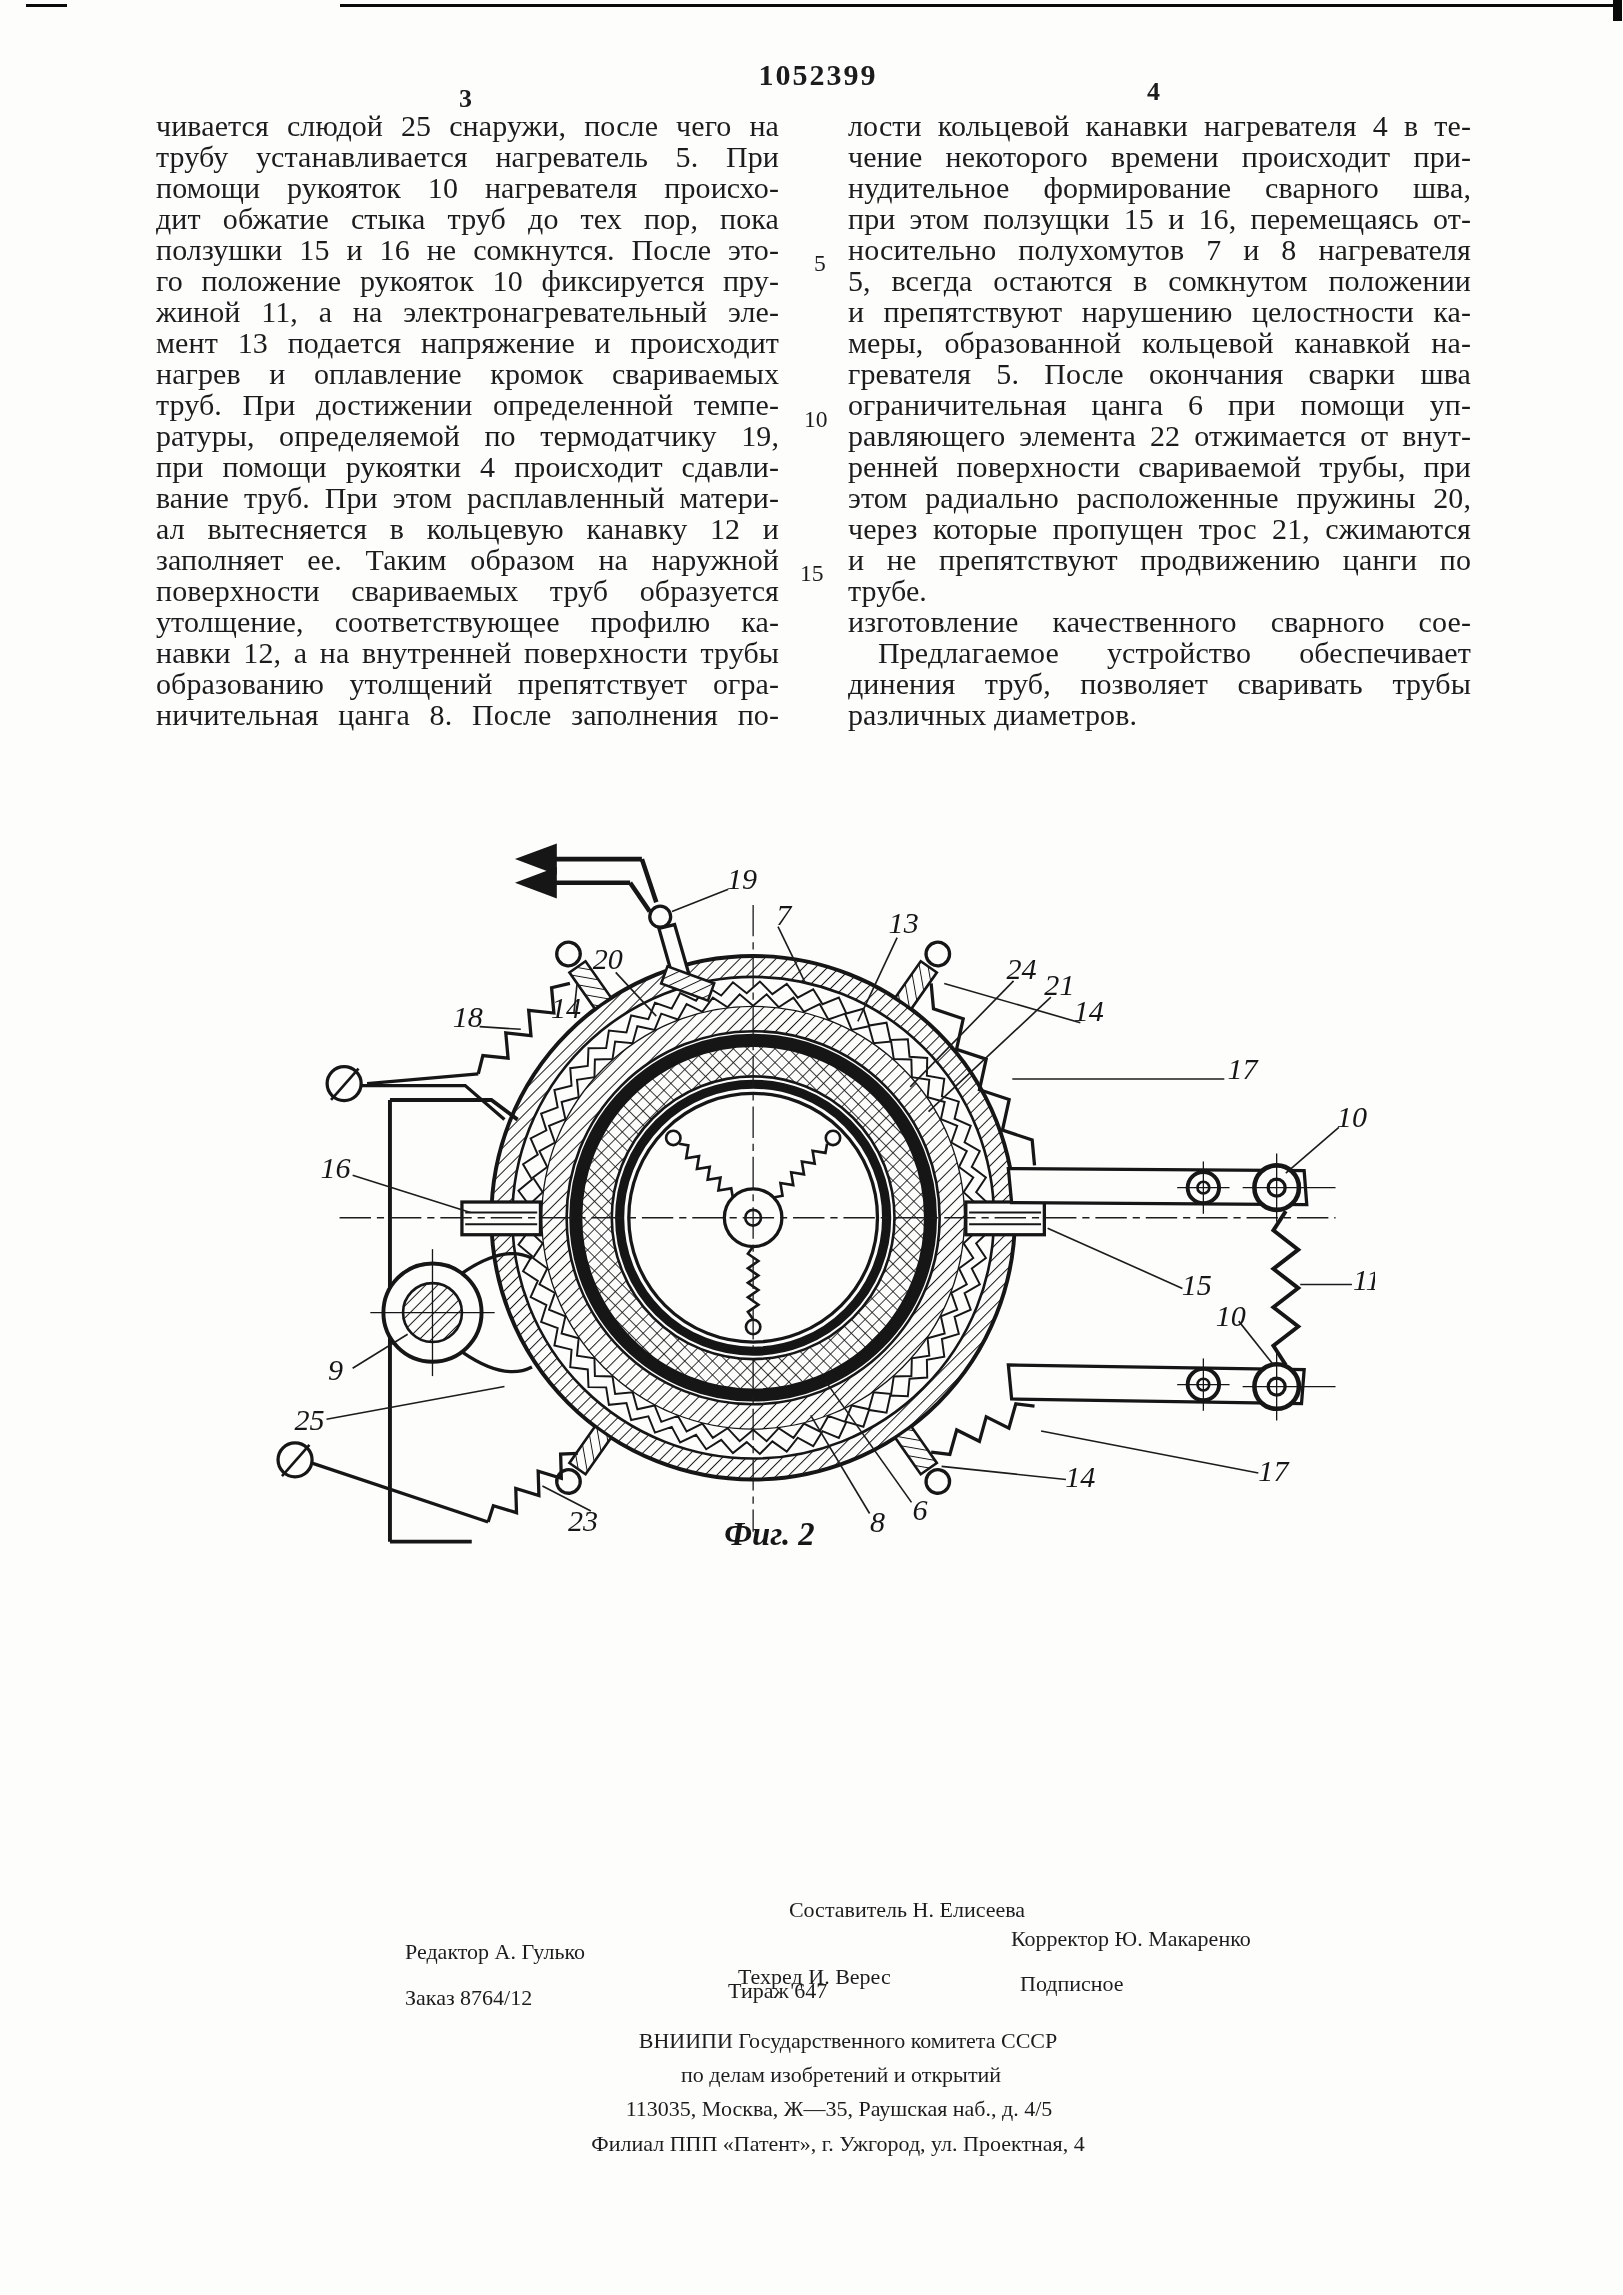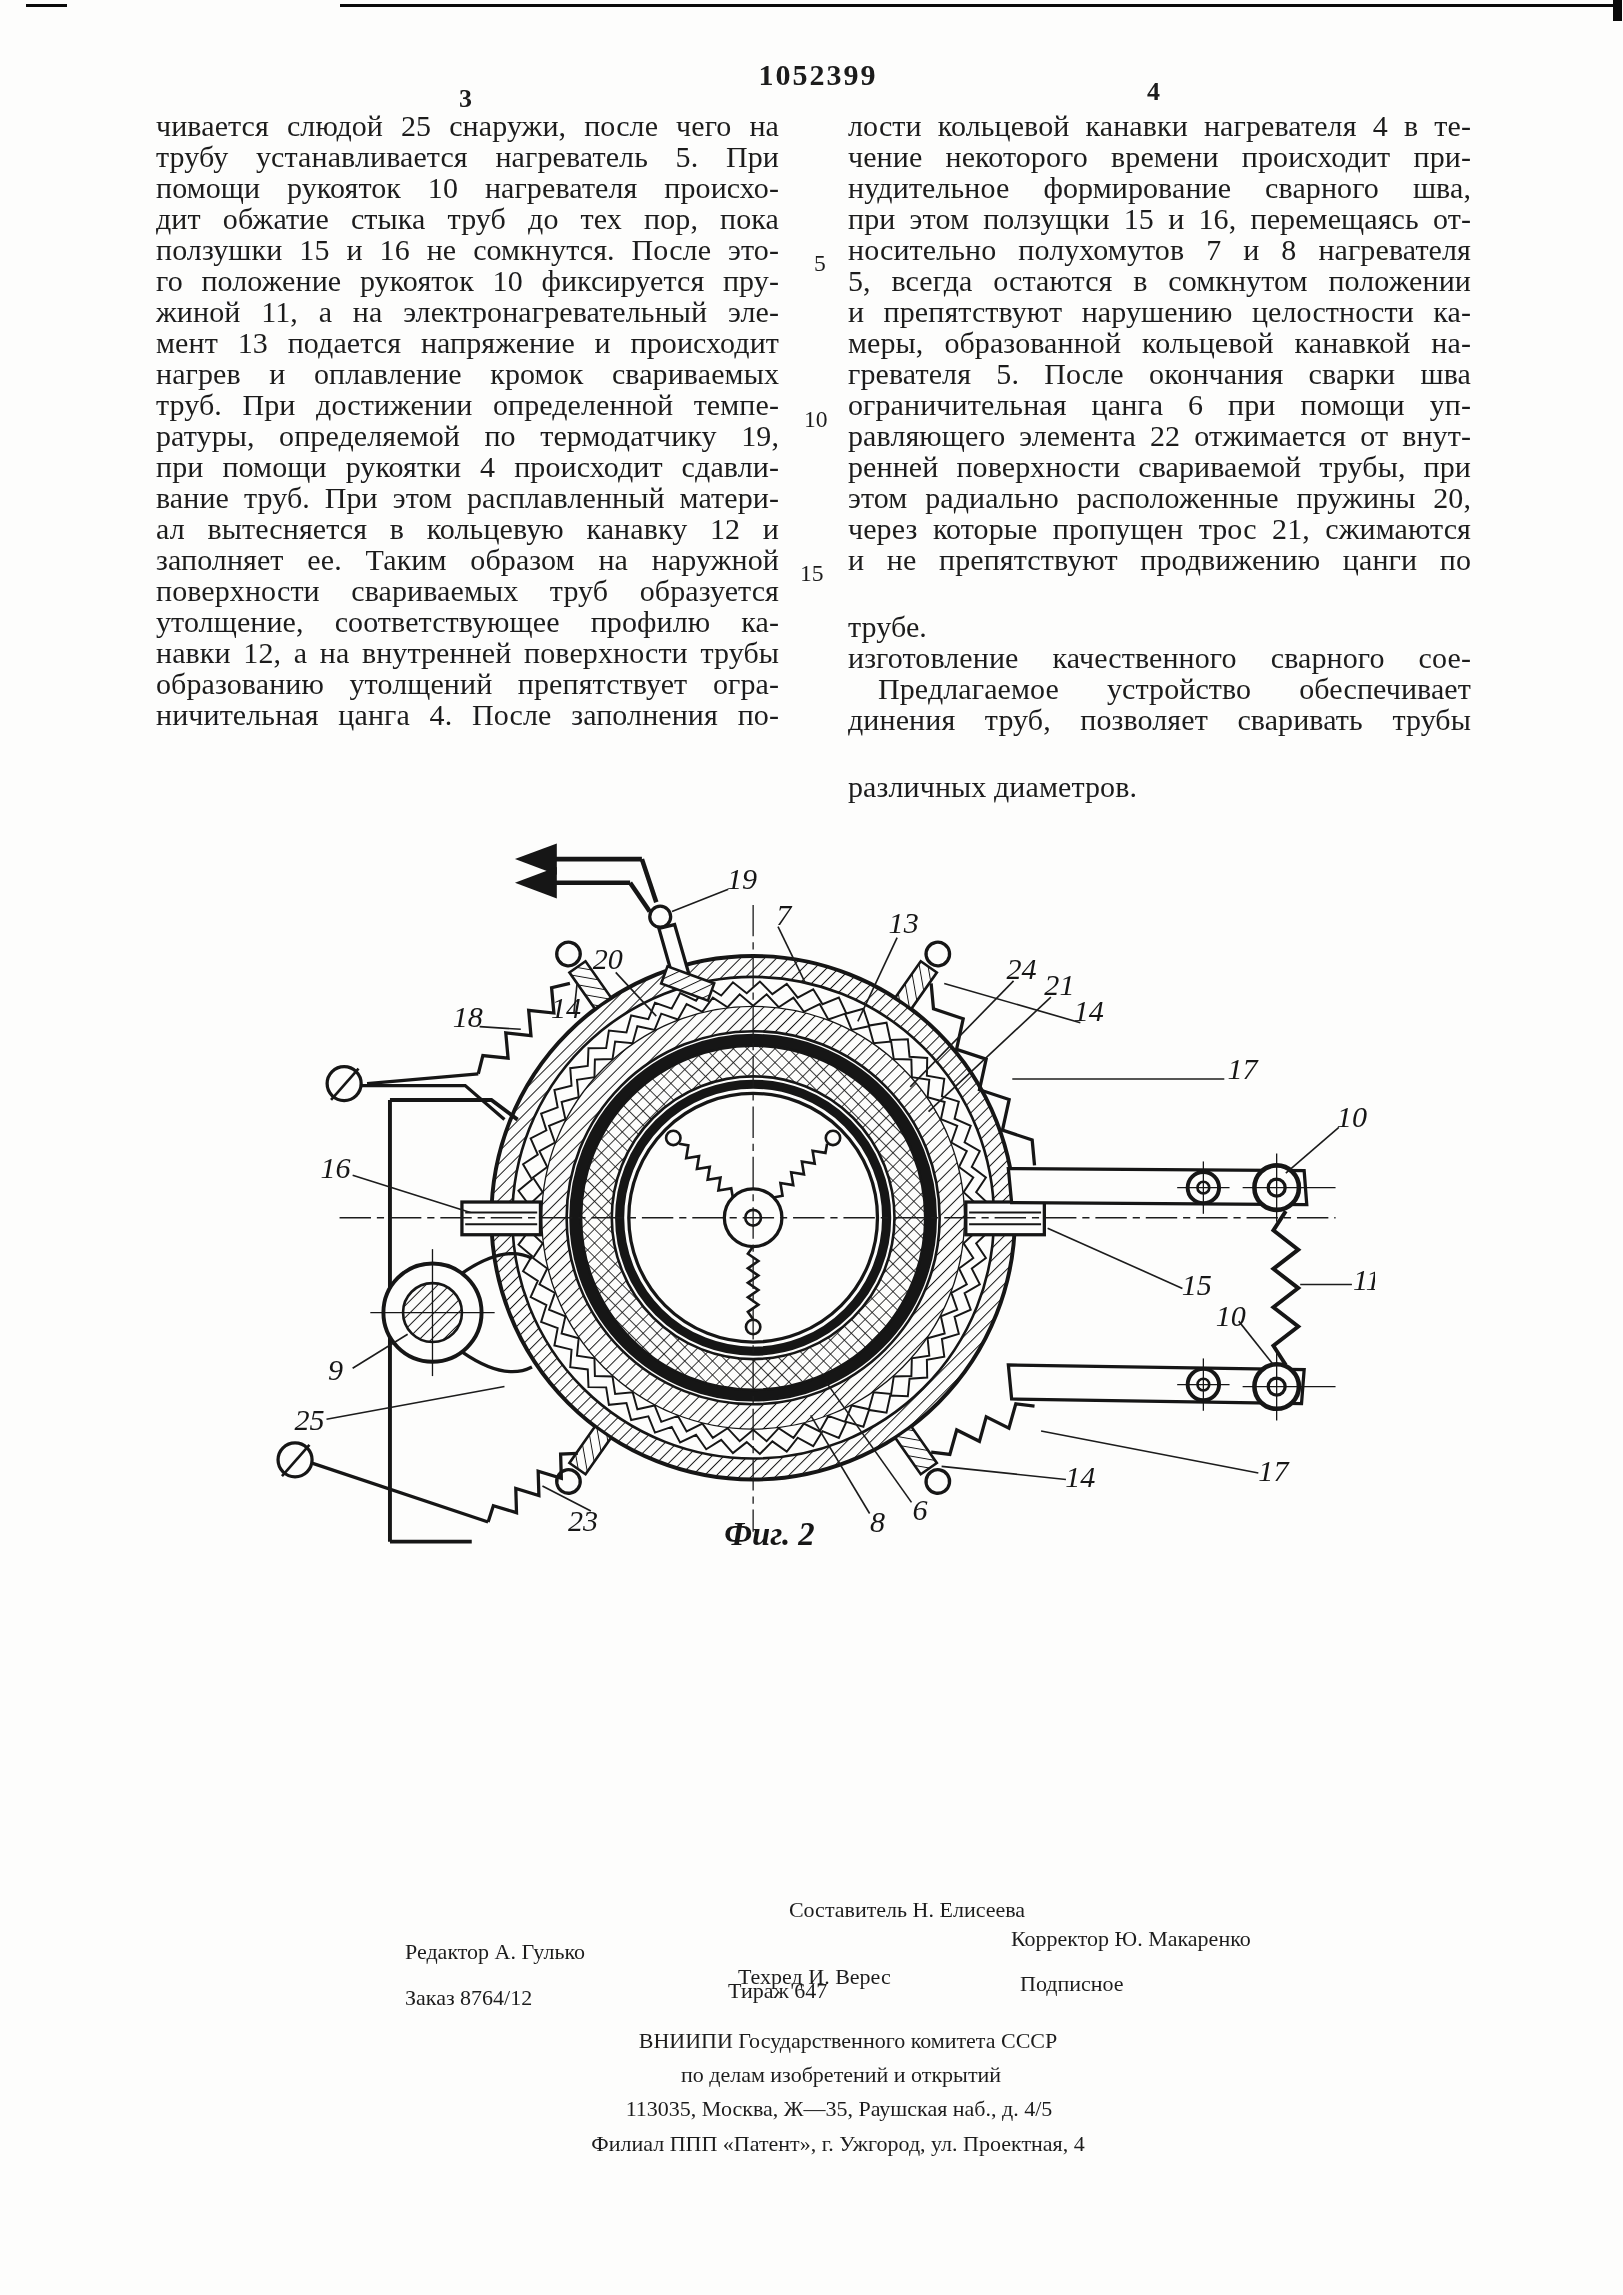--- a/index.html
+++ b/index.html
@@ -14,21 +14,21 @@
     position:absolute;top:58px;left:818px;transform:translateX(-50%);
     font-size:30px;font-weight:bold;letter-spacing:2px;
   }
   .colno{position:absolute;font-size:26px;font-weight:bold;}
   .colno.left{left:459px;top:84px;}
   .colno.right{left:1147px;top:77px;}
   .col{position:absolute;width:623px;font-size:30px;line-height:31px;}
   .col.leftcol{left:156px;top:110px;}
   .col.rightcol{left:848px;top:110px;}
   .tline{text-align:justify;text-align-last:justify;letter-spacing:0.1px;white-space:normal;}
-  .tline.noj{text-align-last:left;margin-top:36px;}
+  .tline.noj{text-align-last:left;}
   .tline.ind{text-indent:30px;}
   .gutter-num{position:absolute;font-size:23.6px;}
   .figure-wrap{position:absolute;left:164px;top:812px;width:1211px;height:818px;}
   svg text.lbl{
     font-family:"Liberation Serif","DejaVu Serif",serif;
     font-style:italic;font-size:46px;fill:#161616;
   }
   svg text.cap{
     font-family:"Liberation Serif","DejaVu Serif",serif;
     font-style:italic;font-weight:bold;font-size:50px;fill:#161616;
@@ -60,21 +60,21 @@
     <div class="tline">труб. При достижении определенной темпе-</div>
     <div class="tline">ратуры, определяемой по термодатчику 19,</div>
     <div class="tline">при помощи рукоятки 4 происходит сдавли-</div>
     <div class="tline">вание труб. При этом расплавленный матери-</div>
     <div class="tline">ал вытесняется в кольцевую канавку 12 и</div>
     <div class="tline">заполняет ее. Таким образом на наружной</div>
     <div class="tline">поверхности свариваемых труб образуется</div>
     <div class="tline">утолщение, соответствующее профилю ка-</div>
     <div class="tline">навки 12, а на внутренней поверхности трубы</div>
     <div class="tline">образованию утолщений препятствует огра-</div>
-    <div class="tline">ничительная цанга 4. После заполнения по-</div>
+    <div class="tline">ничительная цанга 8. После заполнения по-</div>
   </div>
 <div class="col rightcol">
     <div class="tline">лости кольцевой канавки нагревателя 4 в те-</div>
     <div class="tline">чение некоторого времени происходит при-</div>
     <div class="tline">нудительное формирование сварного шва,</div>
     <div class="tline">при этом ползущки 15 и 16, перемещаясь от-</div>
     <div class="tline">носительно полухомутов 7 и 8 нагревателя</div>
     <div class="tline">5, всегда остаются в сомкнутом положении</div>
     <div class="tline">и препятствуют нарушению целостности ка-</div>
     <div class="tline">меры, образованной кольцевой канавкой на-</div>

